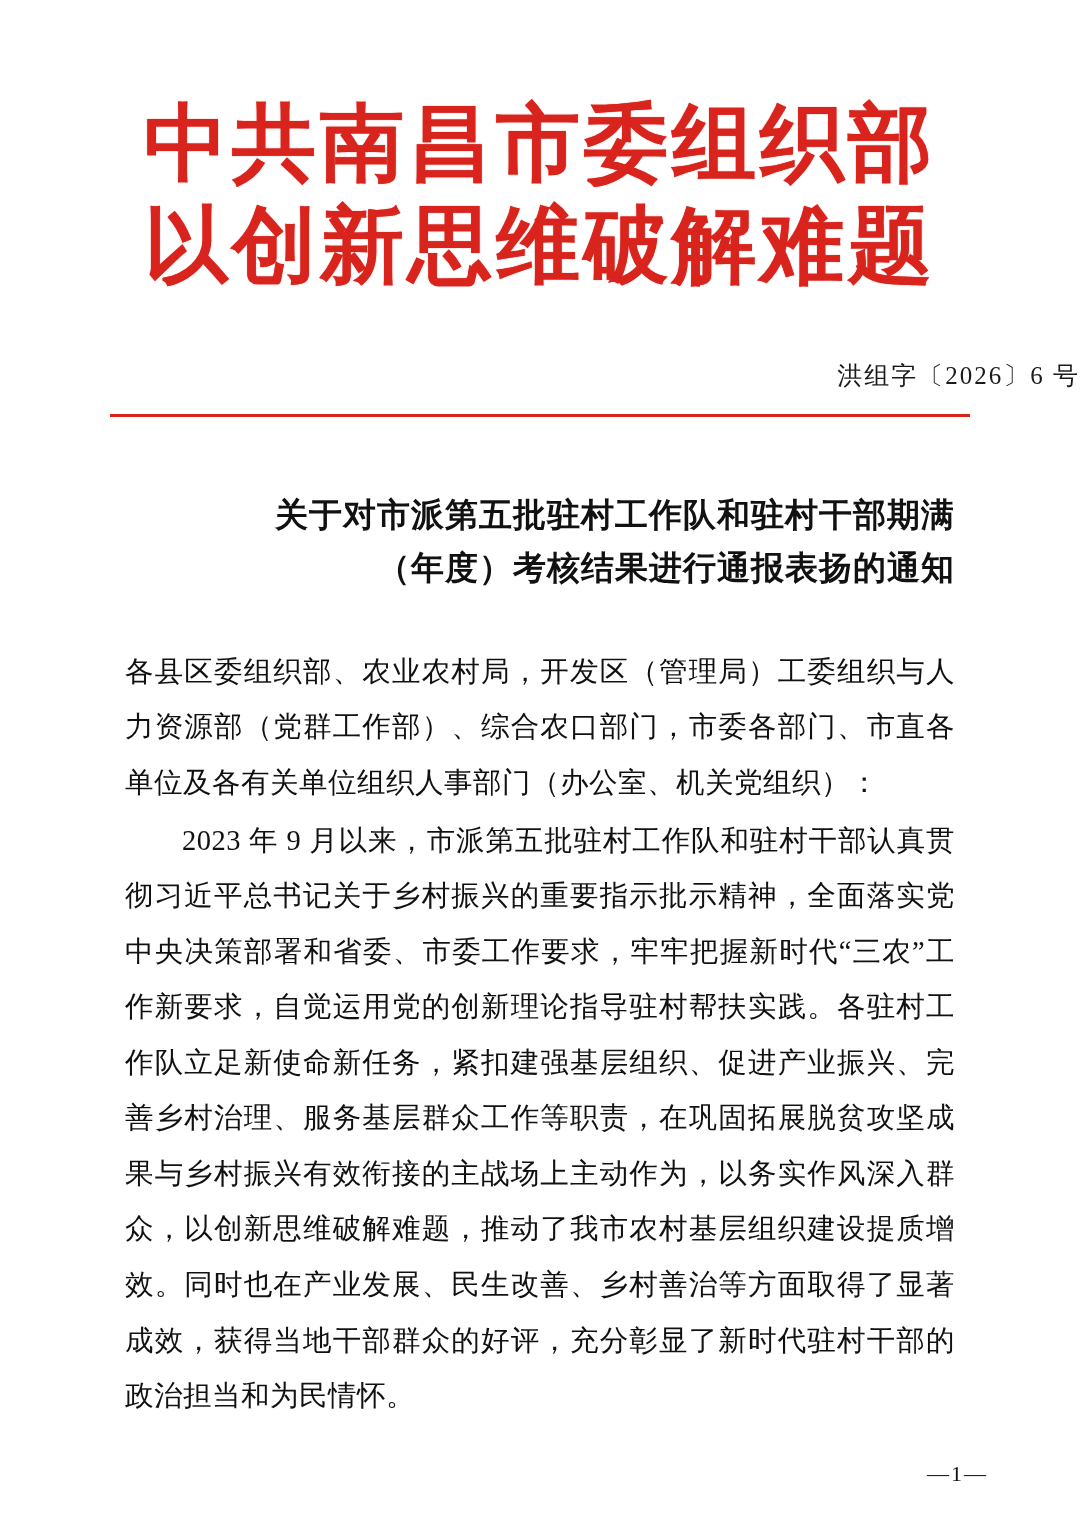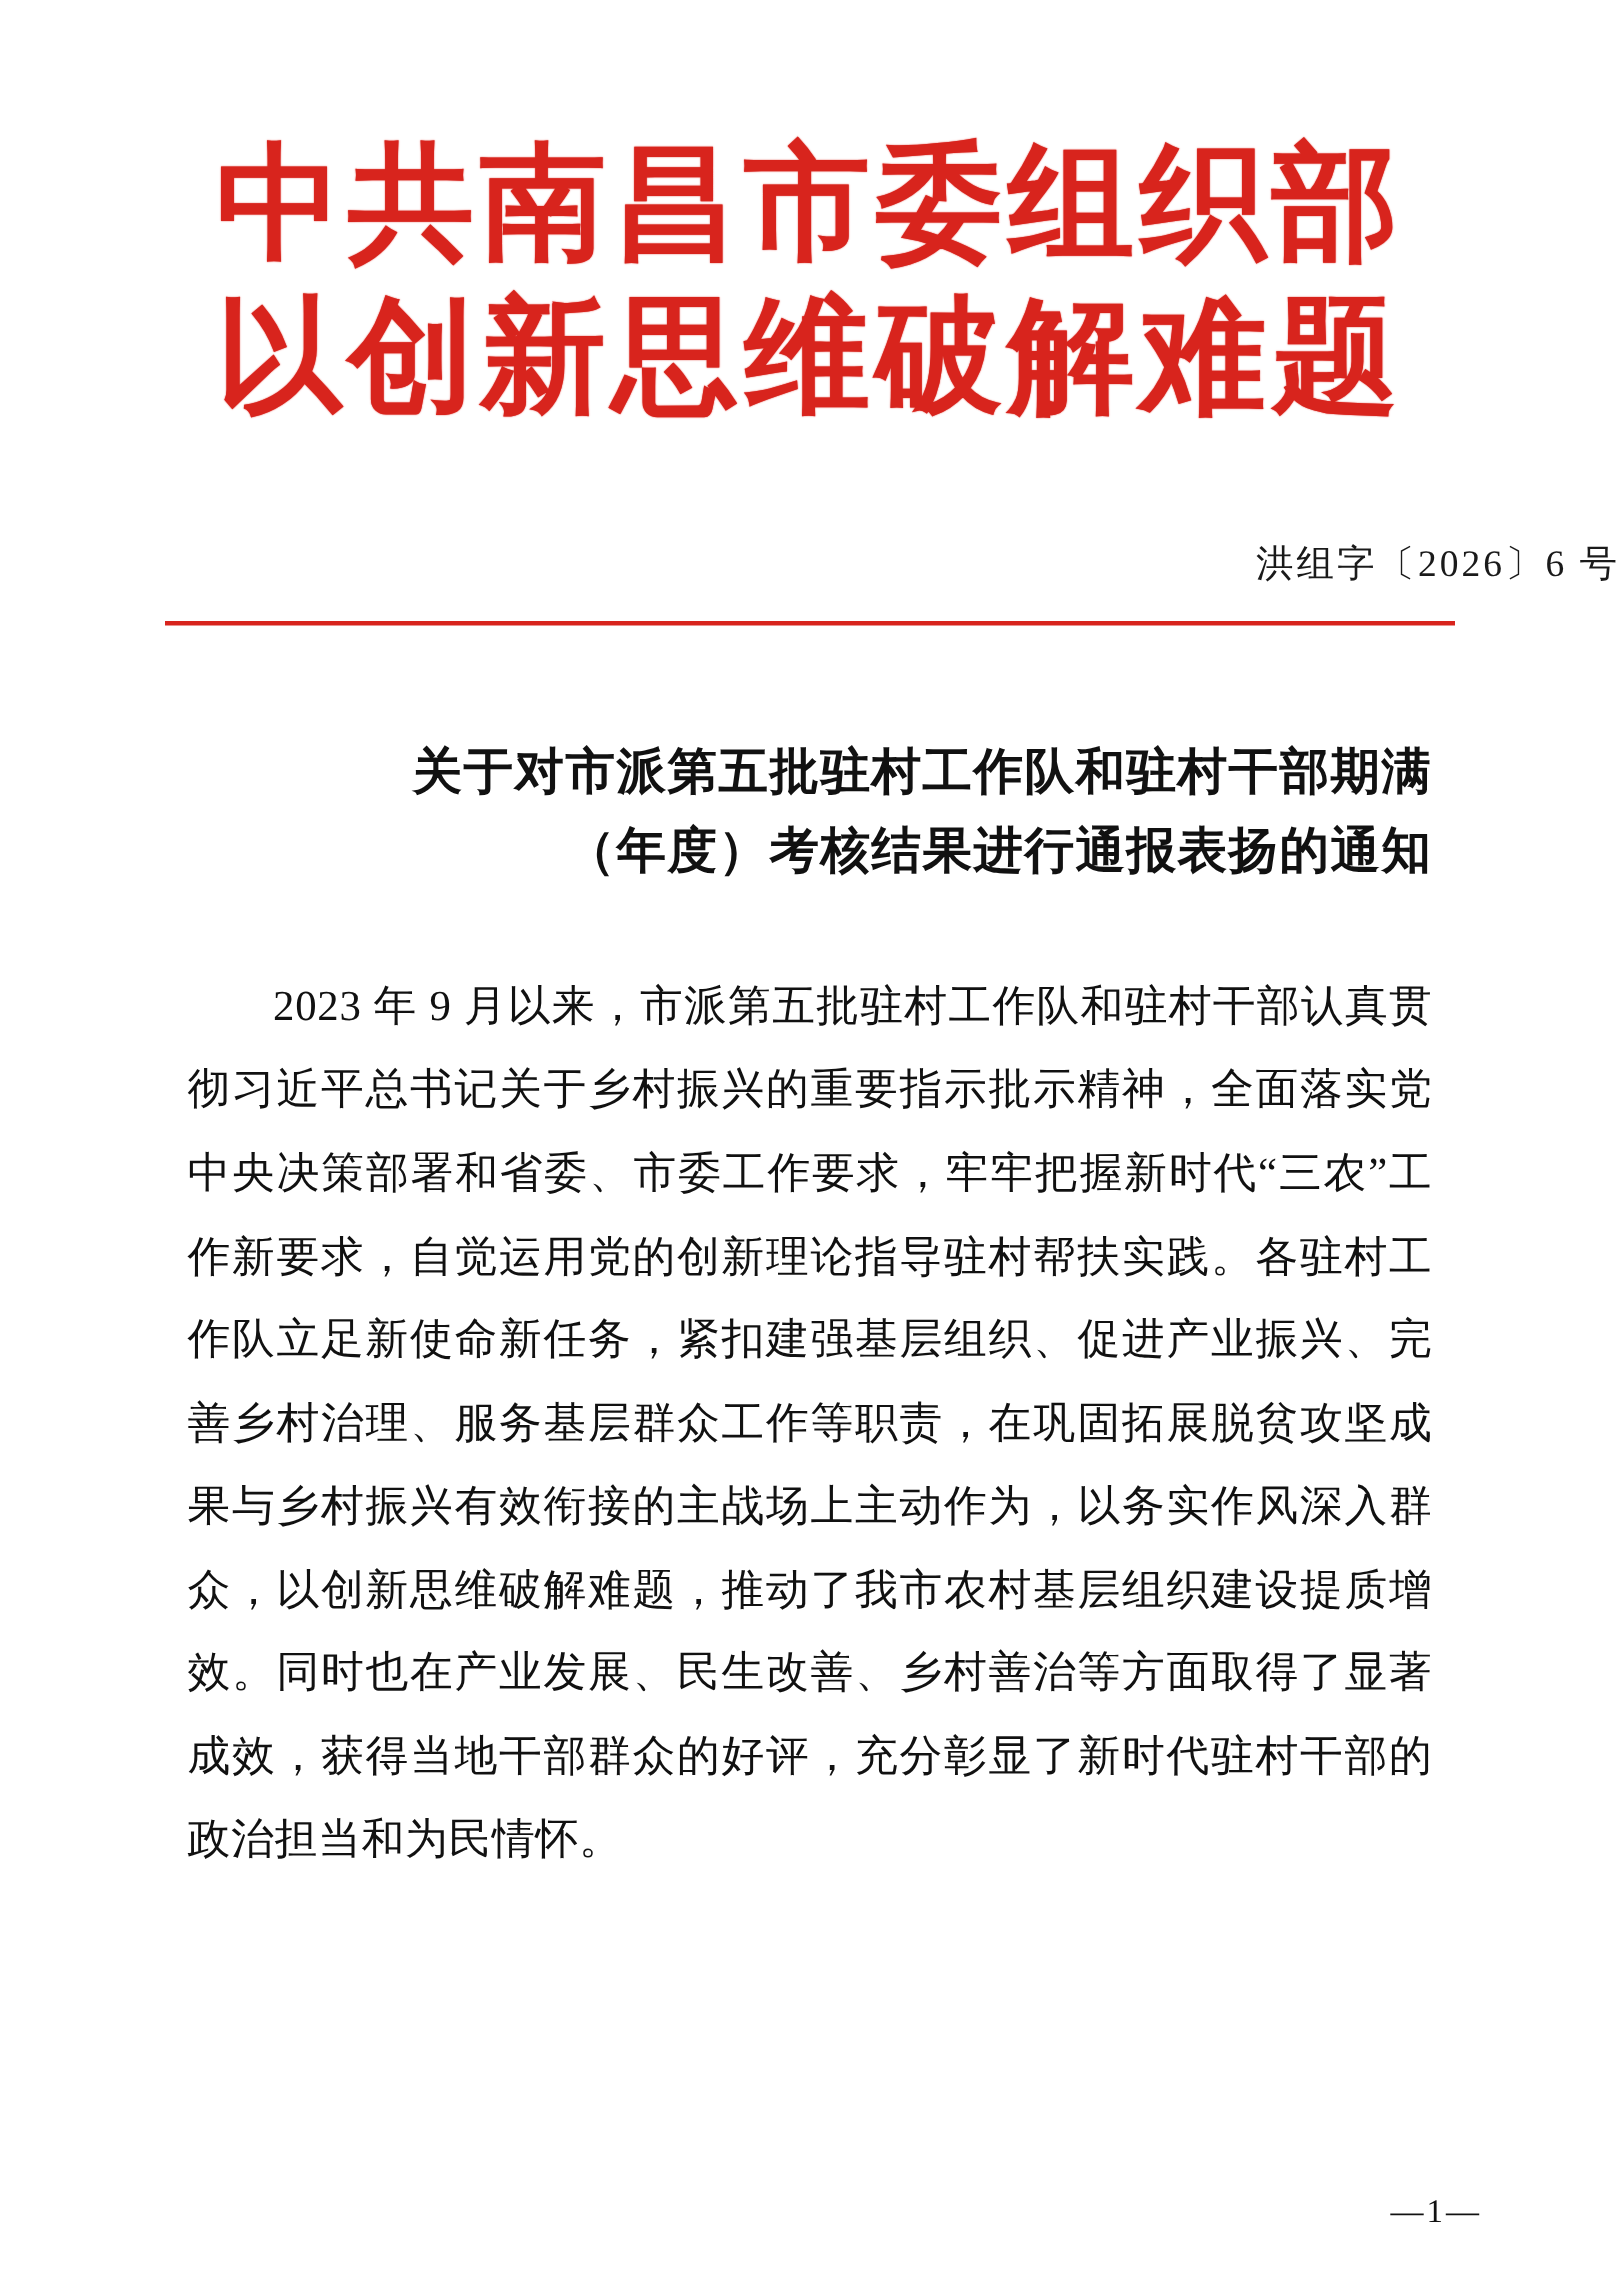--- a/index.html
+++ b/index.html
@@ -14,21 +14,21 @@
     background: #ffffff;
     font-family: "Liberation Serif", "DejaVu Serif", serif;
     overflow: hidden;
   }
   .masthead {
     padding-top: 92px;
     text-align: center;
   }
   .masthead-line {
     color: #d8241d;
-    font-family: Liberation Mono, monospace;
+    font-family: Liberation Sans, sans-serif;
     font-weight: bold;
     font-size: 84px;
     line-height: 1.22;
     letter-spacing: 4px;
     text-shadow: 0 0 1px #d8241d;
     white-space: nowrap;
   }
   .doc-number {
     margin-top: 62px;
     text-align: right;
@@ -89,18 +89,19 @@
   <div class="doc-number">洪组字〔2026〕6 号</div>
 
   <div class="red-rule"></div>
 
   <div class="title">
     <div>关于对市派第五批驻村工作队和驻村干部期满</div>
     <div>（年度）考核结果进行通报表扬的通知</div>
   </div>
 
   <div class="body">
+    <p class="para">各县区委组织部、农业农村局，开发区（管理局）工委组织与人力资源部（党群工作部）、综合农口部门，市委各部门、市直各单位及各有关单位组织人事部门（办公室、机关党组织）：</p>
     <p class="para indent">2023 年 9 月以来，市派第五批驻村工作队和驻村干部认真贯彻习近平总书记关于乡村振兴的重要指示批示精神，全面落实党中央决策部署和省委、市委工作要求，牢牢把握新时代“三农”工作新要求，自觉运用党的创新理论指导驻村帮扶实践。各驻村工作队立足新使命新任务，紧扣建强基层组织、促进产业振兴、完善乡村治理、服务基层群众工作等职责，在巩固拓展脱贫攻坚成果与乡村振兴有效衔接的主战场上主动作为，以务实作风深入群众，以创新思维破解难题，推动了我市农村基层组织建设提质增效。同时也在产业发展、民生改善、乡村善治等方面取得了显著成效，获得当地干部群众的好评，充分彰显了新时代驻村干部的政治担当和为民情怀。</p>
   </div>
 
   <div class="page-number">—1—</div>
 
 </div>
 
 </body></html>

